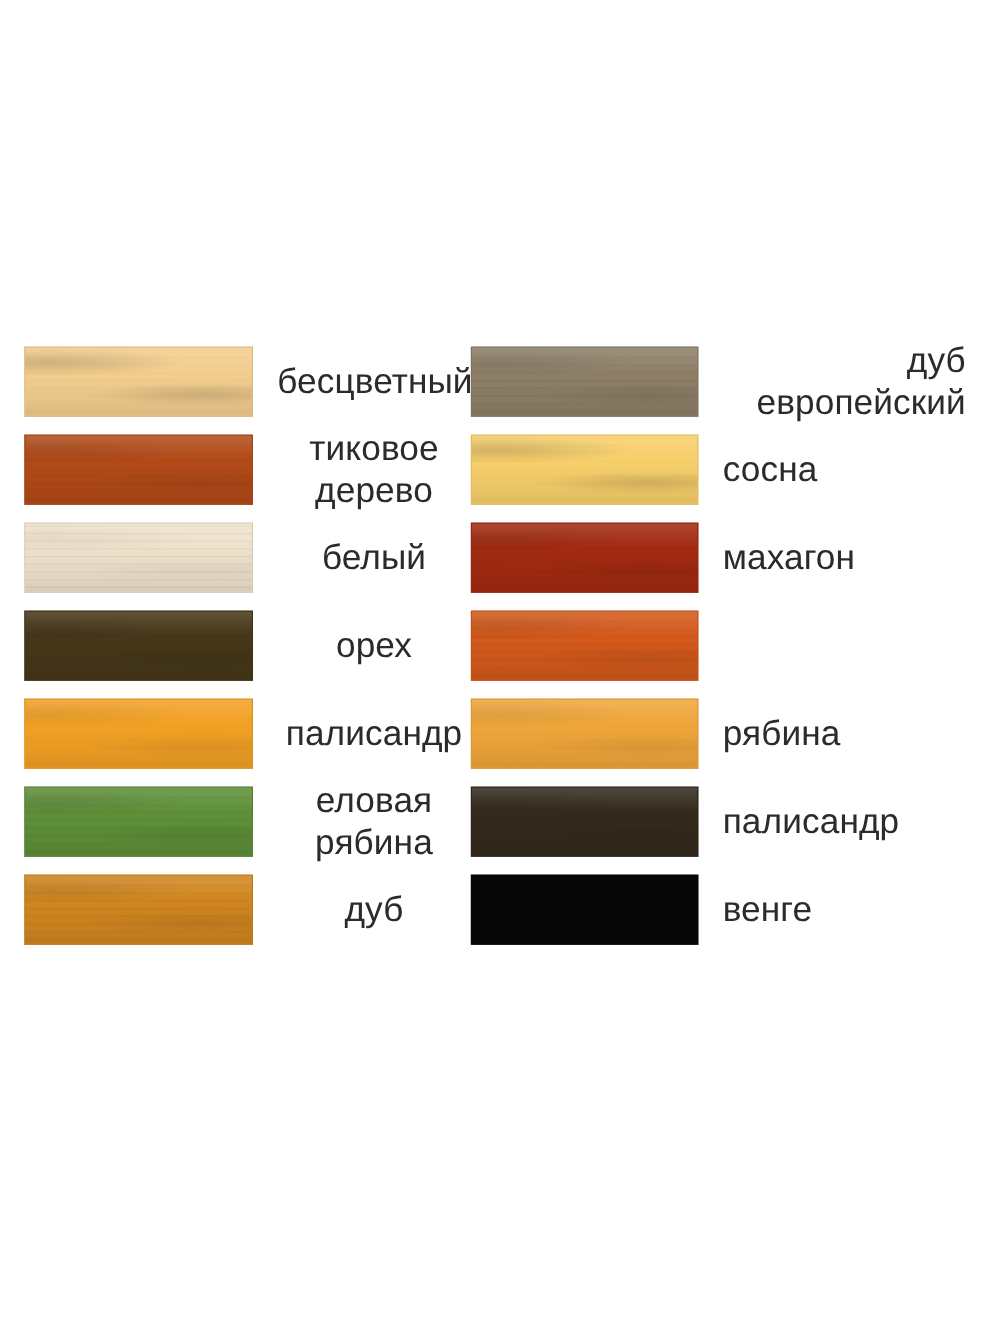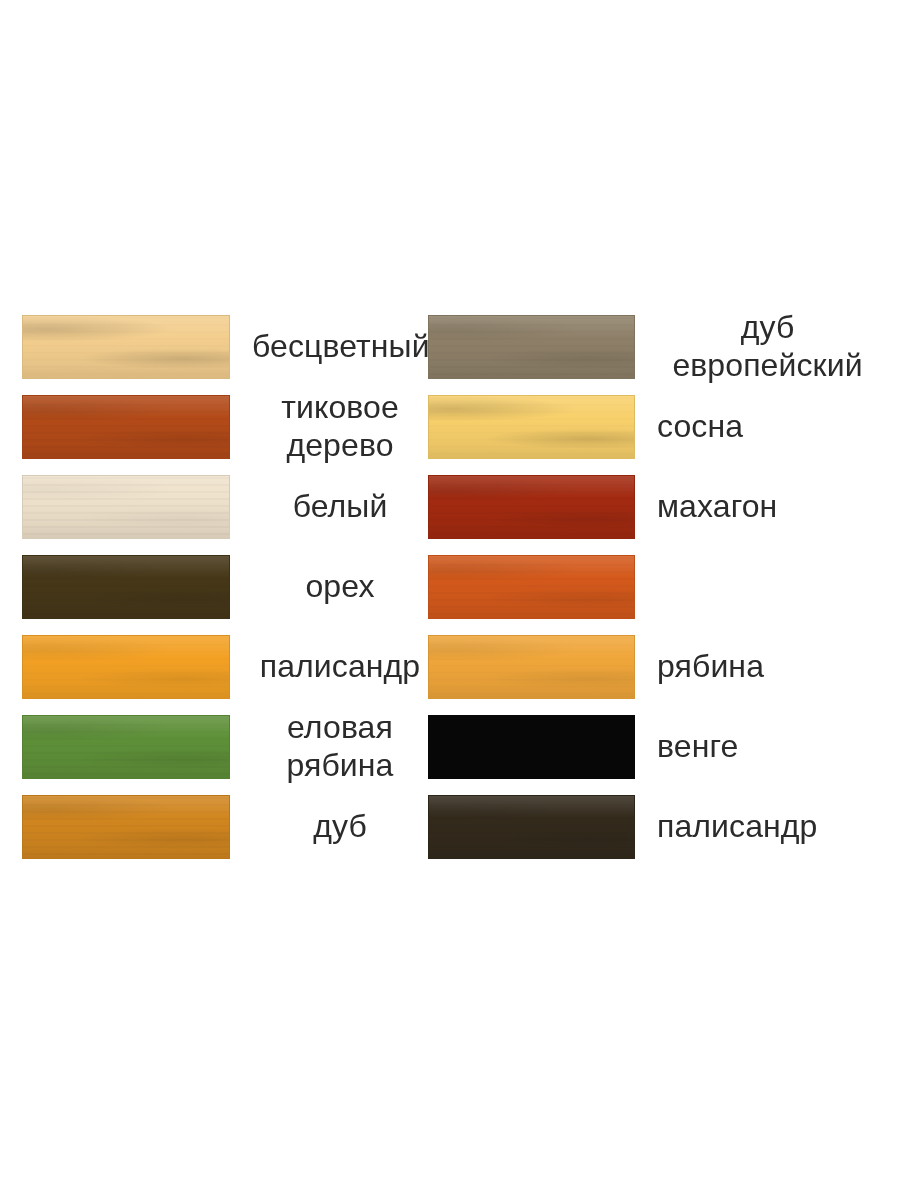--- a/index.html
+++ b/index.html
@@ -118,21 +118,21 @@
     align-items: center;
     font-size: 32px;
     line-height: 1.18;
     color: #2b2b2b;
     letter-spacing: 0.1px;
     white-space: pre-line;
     box-sizing: border-box;
   }
   .column.left .label  { padding-left: 22px; text-align: center; justify-content: center; }
   .column.left .label.single { justify-content: center; }
-  .column.right .label { padding-left: 22px; text-align: center; justify-content: flex-start; }
+  .column.right .label { padding-left: 22px; text-align: right; justify-content: flex-start; }
 </style>
 </head>
 <body>
 
 <div id="palette-board">
 
   <div class="columns">
 
     <div class="column left">
 
@@ -264,40 +264,40 @@
 
       <div class="swatch-row">
         <div class="chip-wrap">
           <div class="chip" style="background-color: rgb(240, 166, 58);">
             <div class="grain-h" style="opacity: 0.3;"></div>
             <div class="grain-w" style="opacity: 0.45;"></div>
             <div class="grain-soft"></div>
           </div>
         </div>
         <div class="label">рябина</div>
+      </div>
+
+      <div class="swatch-row">
+        <div class="chip-wrap">
+          <div class="chip" style="background-color: rgb(51, 42, 28);">
+            <div class="grain-h" style="opacity: 0.8;"></div>
+            <div class="grain-w" style="opacity: 0.55;"></div>
+            <div class="grain-soft"></div>
+          </div>
+        </div>
+        <div class="label">палисандр</div>
       </div>
 
       <div class="swatch-row">
         <div class="chip-wrap">
           <div class="chip flat" style="background-color: rgb(7, 7, 7);">
             
             
             
           </div>
         </div>
         <div class="label">венге</div>
       </div>
 
-      <div class="swatch-row">
-        <div class="chip-wrap">
-          <div class="chip" style="background-color: rgb(51, 42, 28);">
-            <div class="grain-h" style="opacity: 0.8;"></div>
-            <div class="grain-w" style="opacity: 0.55;"></div>
-            <div class="grain-soft"></div>
-          </div>
-        </div>
-        <div class="label">палисандр</div>
-      </div>
-
     </div>
 
   </div>
 </div>
 
 </body></html>

